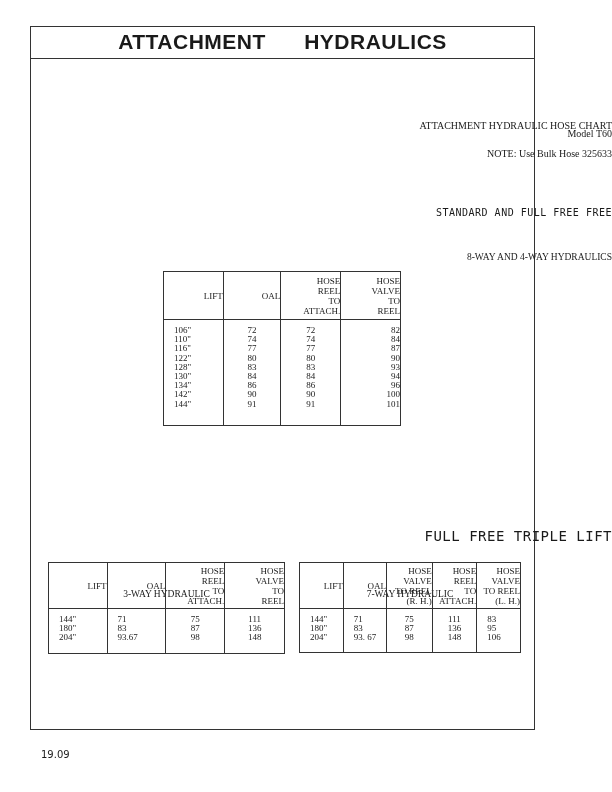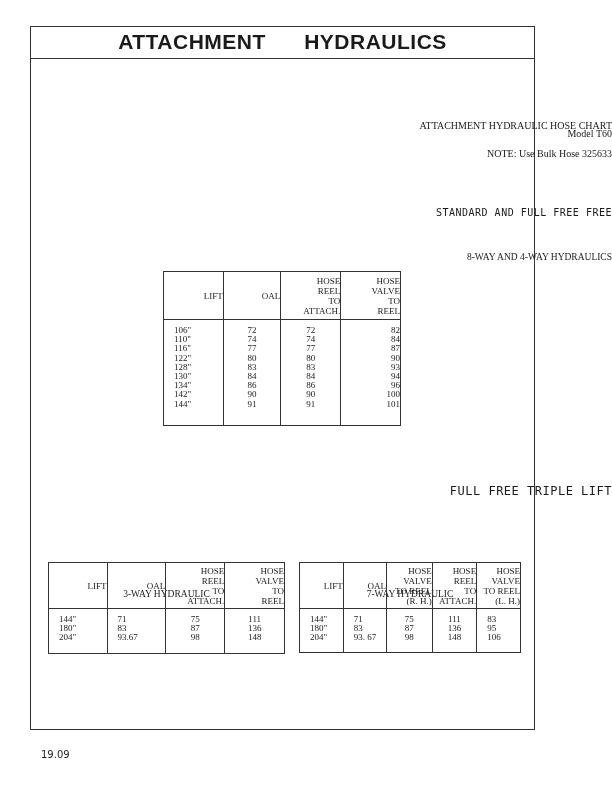--- a/index.html
+++ b/index.html
@@ -9,21 +9,21 @@
     font-family:"Liberation Sans", sans-serif; font-weight:bold; font-size:21px; line-height:30px; letter-spacing:0.5px; }
   .header span { margin:0 16px; }
   .serif { font-family:"Liberation Serif", serif; }
   .mono { font-family:"DejaVu Sans Mono", monospace; }
   .center-text { position:absolute; left:0; width:612px; text-align:right; }
   .t-title { top:120px; font-size:10px; }
   .t-model { top:128px; font-size:10px; }
   .t-note { top:148px; font-size:10px; }
   .t-std { top:207px; font-size:10px; letter-spacing:0.5px; }
   .t-sub1 { top:252px; font-size:9.5px; }
-  .t-fft { top:484px; font-size:12px; letter-spacing:0.5px; }
+  .t-fft { top:528px; font-size:14px; letter-spacing:0.5px; }
   .sub-label { position:absolute; font-size:9.5px; text-align:center;margin-top:44px; }
   table.chart { position:absolute; border-collapse:collapse; border:1.5px solid #333; font-family:"Liberation Serif", serif; font-size:9px; }
   table.chart th, table.chart td { border-left:1.2px solid #333; border-right:1.2px solid #333; text-align:right; padding:0; }
   table.chart th { font-weight:normal; border-bottom:1.5px solid #333; line-height:10px; vertical-align:middle; }
   table.chart td { vertical-align:top; line-height:9.2px; padding-top:6px; }
   .footer { position:absolute; left:41px; top:749px; font-family:"DejaVu Sans", sans-serif; font-size:10px; }
 </style>
 </head>
 <body>
 

